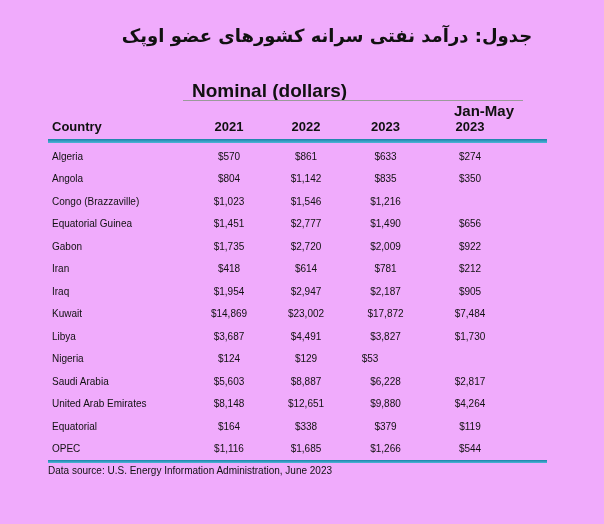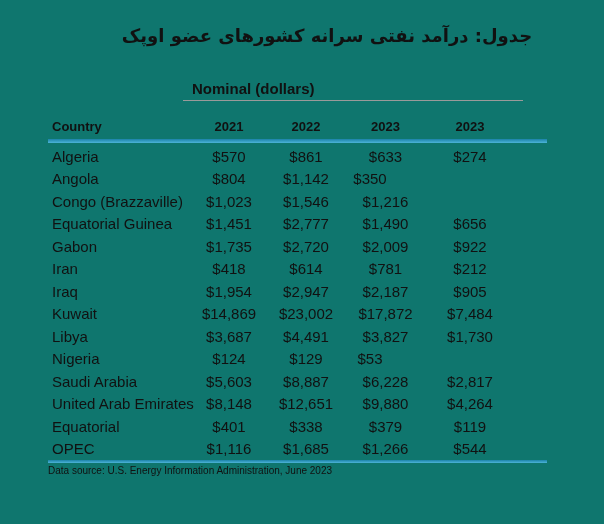--- a/index.html
+++ b/index.html
@@ -1,28 +1,28 @@
 <!DOCTYPE html>
 <html><head>
 <meta charset="utf-8">
 <style>
   html, body { margin:0; padding:0; background:#ffffff; }
   .page {
-    position:relative; width:604px; height:524px; background:#0f766e;
+    position:relative; width:604px; height:524px; background:#f0abfc;
     font-family:"Liberation Sans", sans-serif; color:#111111; overflow:hidden;
   }
   .title {
     position:absolute; top:25px; left:0; width:604px; margin:0;
     box-sizing:border-box; padding-left:50px; text-align:center;
     direction:rtl; unicode-bidi:embed;
     font-family:"DejaVu Sans", sans-serif; font-size:18px; font-weight:bold;
   }
   .nominal {
     position:absolute; top:80px; left:192px;
-    font-size:15px; font-weight:bold; white-space:nowrap;
+    font-size:19px; font-weight:bold; white-space:nowrap;
   }
   .nominal-underline {
     position:absolute; top:100px; left:183px; width:340px; height:1px;
     background:var(--divider, #9a9a9a);
   }
   .janmay {
     position:absolute; top:102px; left:426px; width:121px; box-sizing:border-box;
     padding-right:33px; text-align:right; font-size:15px; font-weight:bold;
   }
   .grid-cols {
@@ -35,38 +35,39 @@
   .rule { position:absolute; left:48px; width:499px; }
   .rule-top {
     top:139px; height:4px;
     background:linear-gradient(to bottom, var(--rule-dark, #1b82a8), var(--rule-light, #4db4d8));
   }
   .rule-bottom {
     top:460px; height:3px;
     background:linear-gradient(to bottom, var(--rule-dark, #1b82a8), var(--rule-light, #4db4d8));
   }
   .tbody { position:absolute; top:145px; left:48px; width:499px; }
-  .row { height:22.5px; align-items:center; font-size:15px; }
+  .row { height:22.5px; align-items:center; font-size:10px; }
   .c-country { padding-left:4px; white-space:nowrap; text-align:left; }
   .c-num { text-align:center; padding-right:2px; white-space:nowrap; }
   .c-num.last { padding-right:33px; }
   .source {
     position:absolute; top:465px; left:48px; font-size:10px; white-space:nowrap;
   }
 </style>
 </head>
 <body>
 
 <div class="page" style="--rule-dark: #1b82a8; --rule-light: #4db4d8; --divider: #9a9a9a;">
 
   <h1 class="title">جدول: درآمد نفتی سرانه کشورهای عضو اوپک</h1>
 
   <div class="nominal">Nominal (dollars)</div>
   <div class="nominal-underline"></div>
 
+  <div class="janmay">Jan-May</div>
 
   <div class="header-row grid-cols">
     <div class="c-country">Country</div>
     <div class="c-num">2021</div>
     <div class="c-num">2022</div>
     <div class="c-num">2023</div>
     <div class="c-num last">2023</div>
   </div>
 
   <div class="rule rule-top"></div>
@@ -76,20 +77,21 @@
         <div class="c-country">Algeria</div>
         <div class="c-num">$570</div>
         <div class="c-num">$861</div>
         <div class="c-num">$633</div>
         <div class="c-num last">$274</div>
       </div>
       <div class="row grid-cols">
         <div class="c-country">Angola</div>
         <div class="c-num">$804</div>
         <div class="c-num">$1,142</div>
+        <div class="c-num">$835</div>
         <div class="c-num last">$350</div>
       </div>
       <div class="row grid-cols">
         <div class="c-country">Congo (Brazzaville)</div>
         <div class="c-num">$1,023</div>
         <div class="c-num">$1,546</div>
         <div class="c-num">$1,216</div>
       </div>
       <div class="row grid-cols">
         <div class="c-country">Equatorial Guinea</div>
@@ -148,21 +150,21 @@
       </div>
       <div class="row grid-cols">
         <div class="c-country">United Arab Emirates</div>
         <div class="c-num">$8,148</div>
         <div class="c-num">$12,651</div>
         <div class="c-num">$9,880</div>
         <div class="c-num last">$4,264</div>
       </div>
       <div class="row grid-cols">
         <div class="c-country">Equatorial</div>
-        <div class="c-num">$401</div>
+        <div class="c-num">$164</div>
         <div class="c-num">$338</div>
         <div class="c-num">$379</div>
         <div class="c-num last">$119</div>
       </div>
       <div class="row grid-cols">
         <div class="c-country">OPEC</div>
         <div class="c-num">$1,116</div>
         <div class="c-num">$1,685</div>
         <div class="c-num">$1,266</div>
         <div class="c-num last">$544</div>

